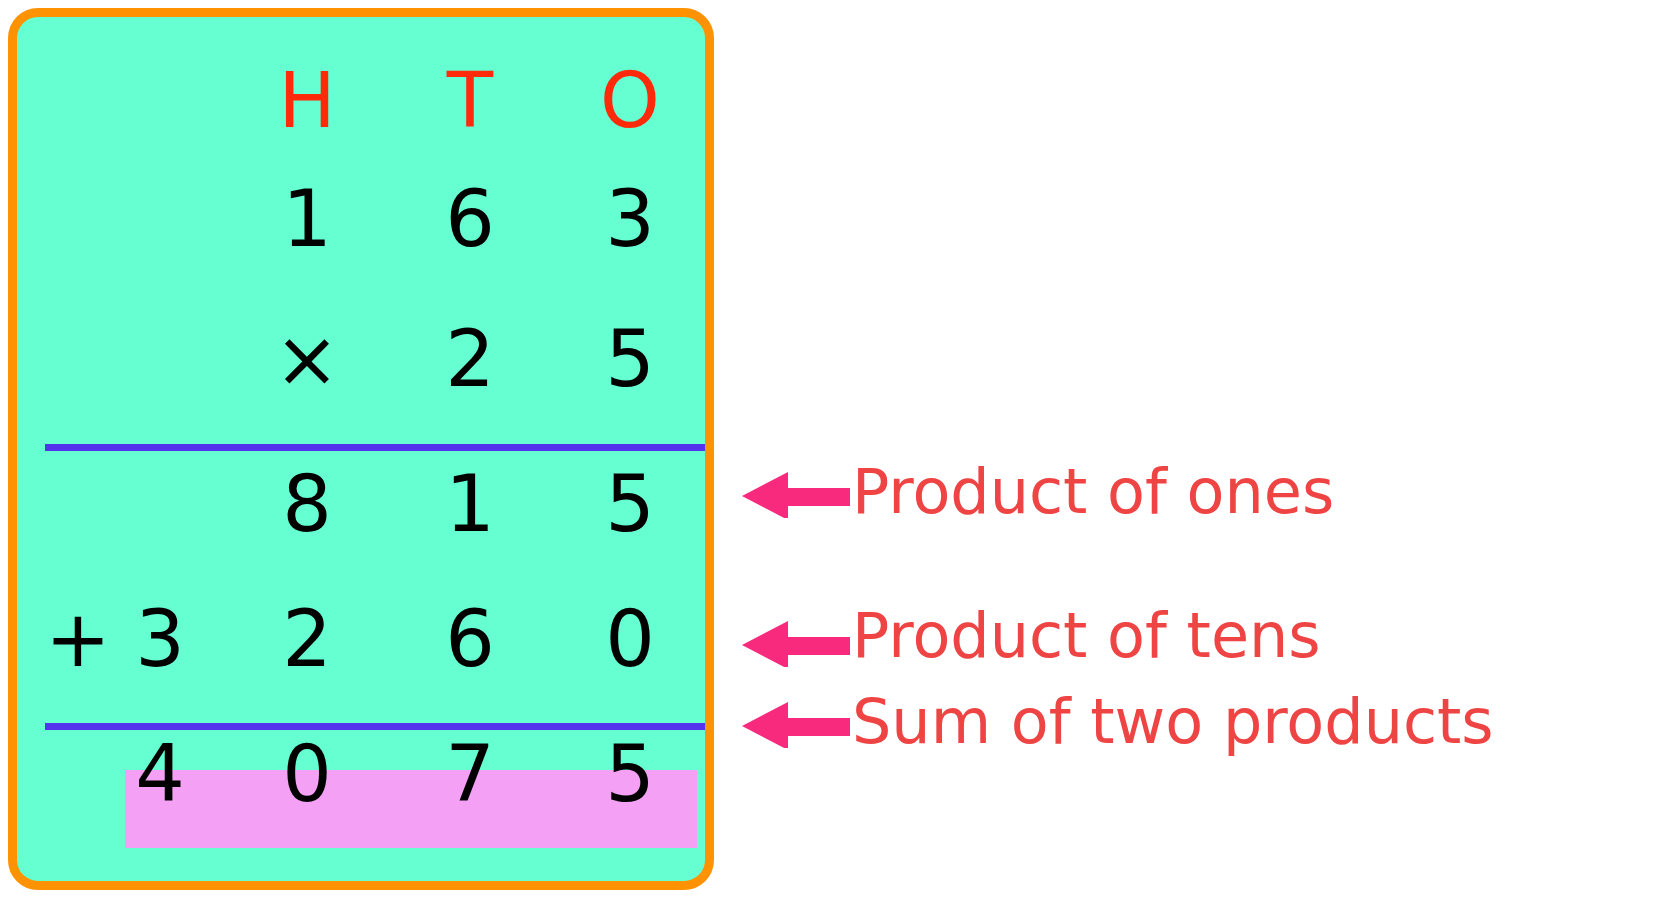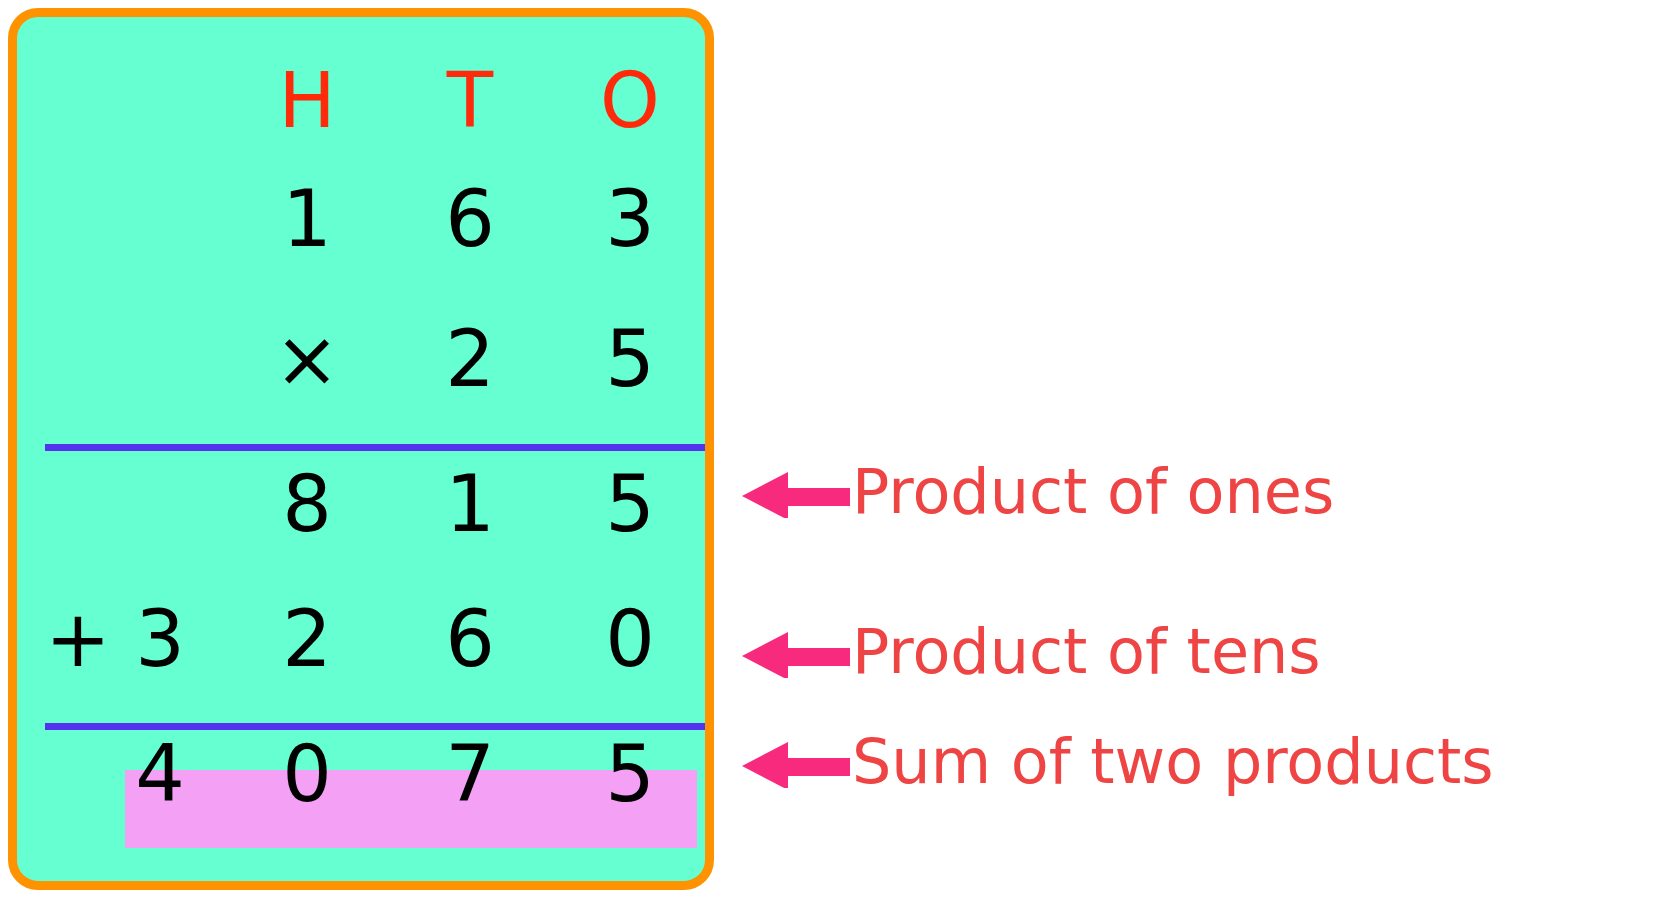--- a/index.html
+++ b/index.html
@@ -88,22 +88,22 @@
   }
 
   
   .callout {
     position: absolute;
     height: 80px;
     display: flex;
     align-items: center;
   }
   #callout-ones { left: 742px; top: 452px; }
-  #callout-tens { left: 742px; top: 612px; }
-  #callout-sum  { left: 742px; top: 722px; }
+  #callout-tens { left: 742px; top: 587px; align-items: flex-end; }
+  #callout-sum  { left: 742px; top: 682px; }
 
   .arrow {
     width: 108px;
     height: 52px;
     flex: none;
     display: block;
   }
   .callout-label {
     font-size: 62px;
     line-height: 62px;

